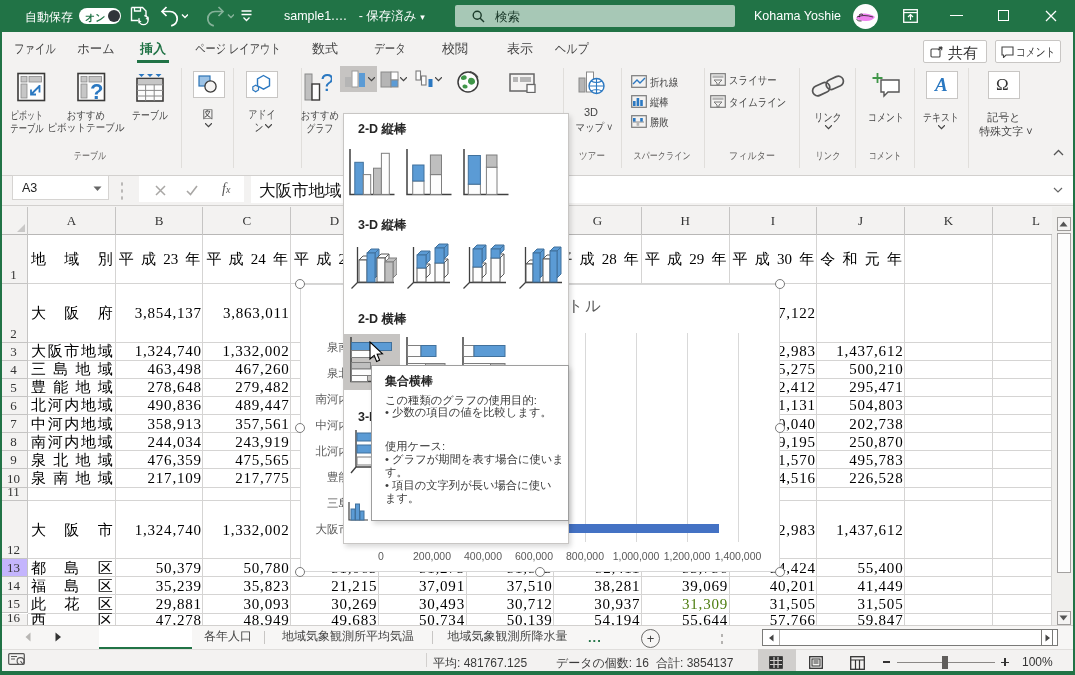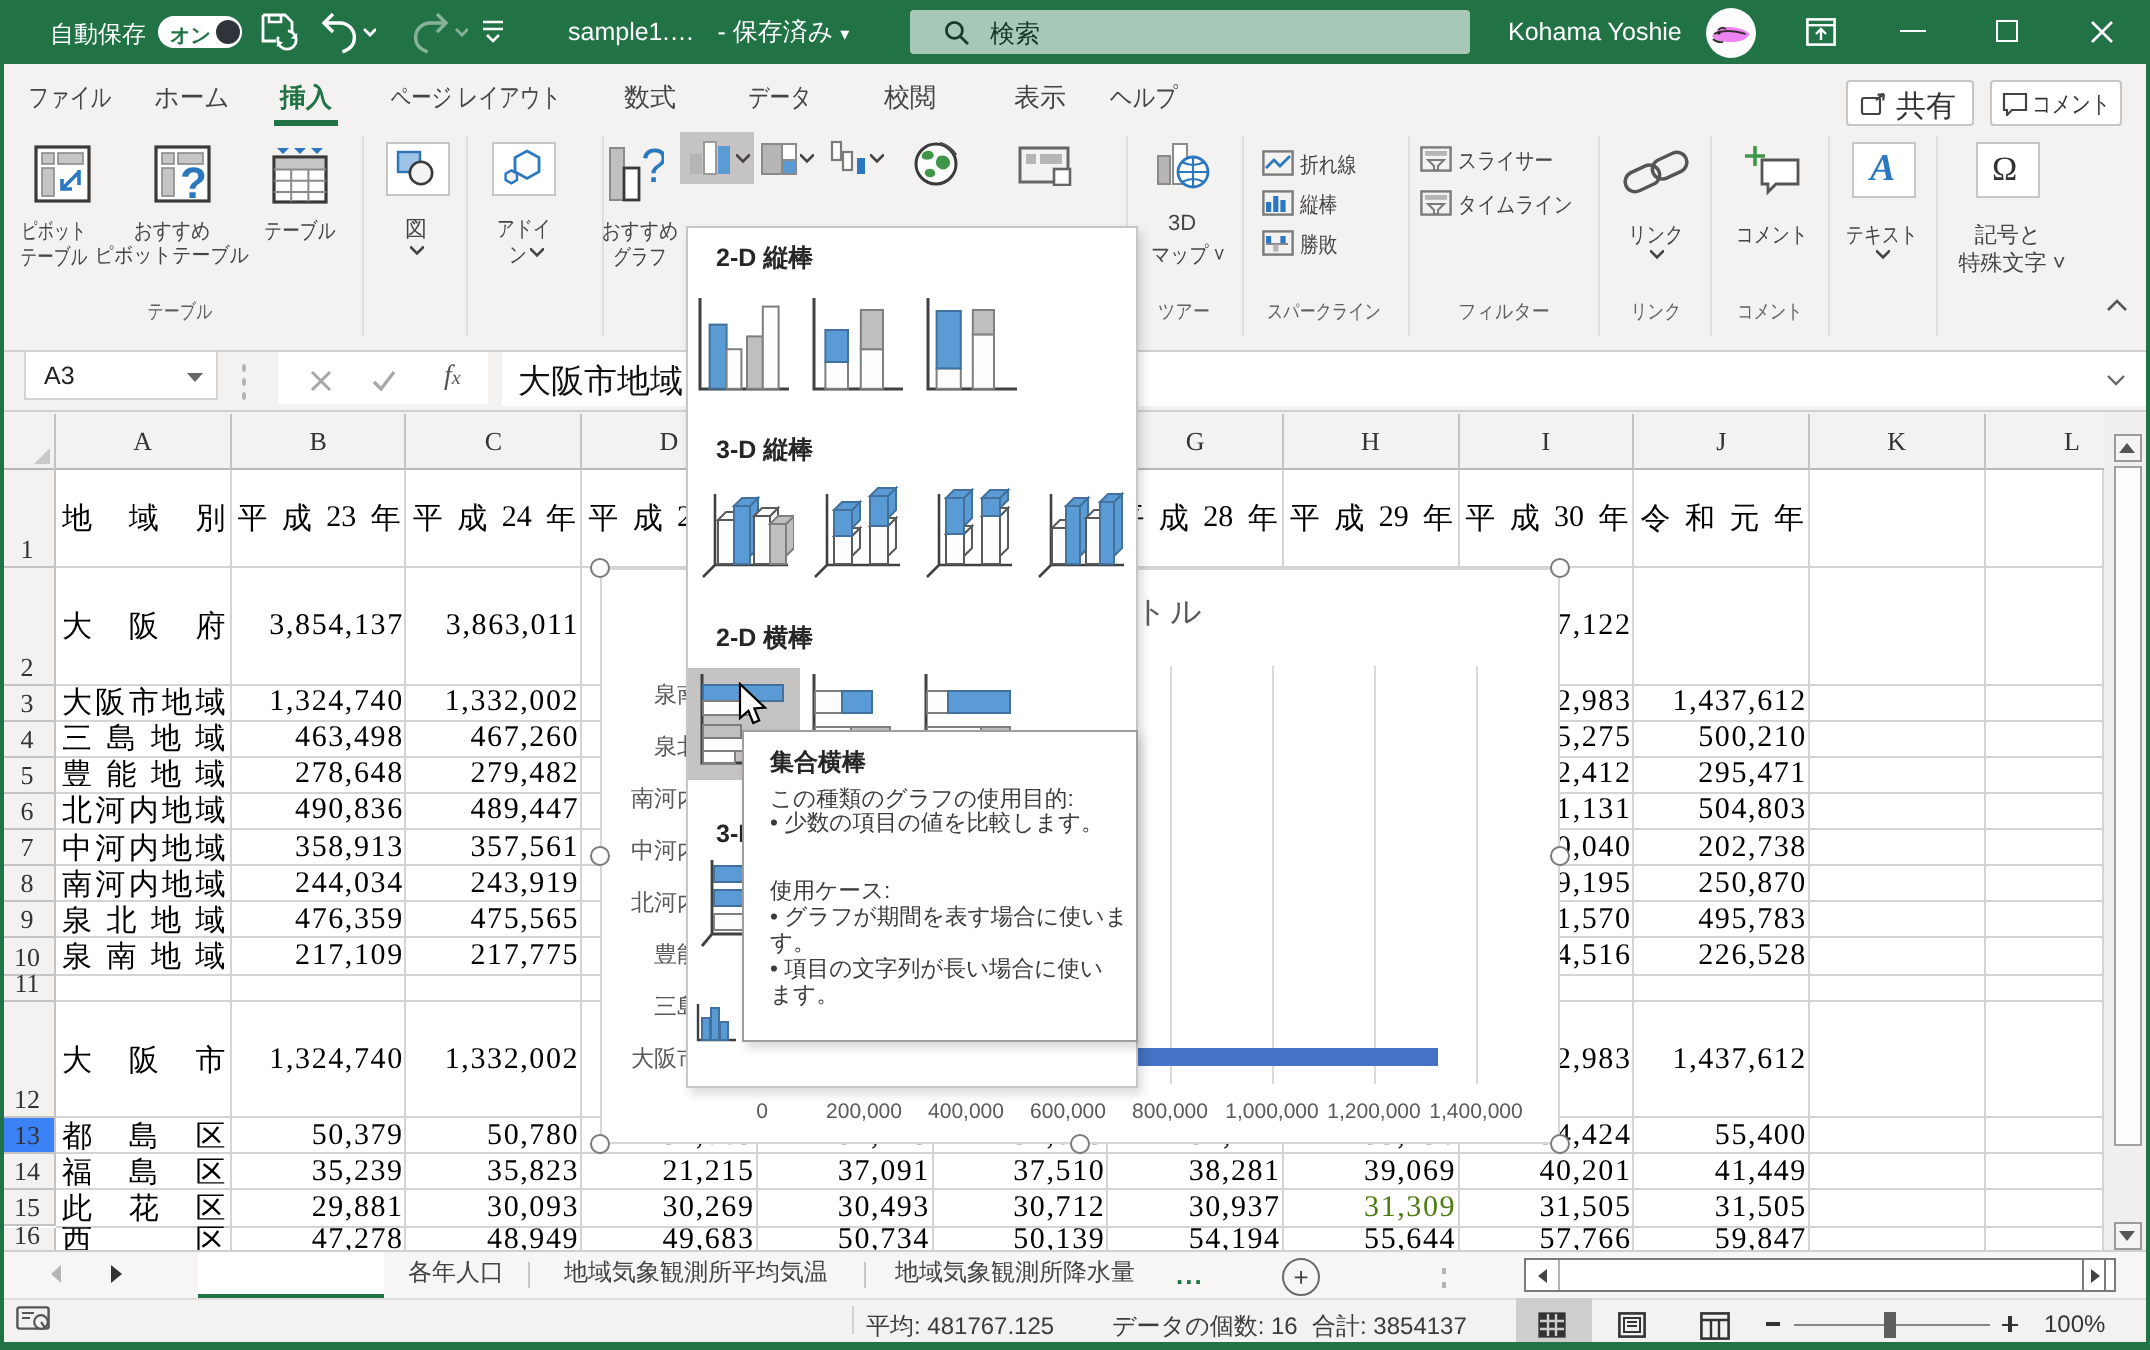--- a/index.html
+++ b/index.html
@@ -314,21 +314,21 @@
 <div class="ab serif" style="left:0;top:226.10000000000002px;width:28px;height:18.1px;background:#f3f2f1;border-right:1px solid #c5c4c3;border-bottom:1px solid #c5c4c3;font-size:13px;color:#333;display:flex;align-items:flex-end;justify-content:center;padding-bottom:1px;line-height:14px;">8</div>
 <div class="ab" style="left:28px;top:243.20000000000002px;width:1024.0px;height:1px;background:#d5d4d3;"></div>
 <div class="ab serif" style="left:0;top:244.2px;width:28px;height:18.2px;background:#f3f2f1;border-right:1px solid #c5c4c3;border-bottom:1px solid #c5c4c3;font-size:13px;color:#333;display:flex;align-items:flex-end;justify-content:center;padding-bottom:1px;line-height:14px;">9</div>
 <div class="ab" style="left:28px;top:261.4px;width:1024.0px;height:1px;background:#d5d4d3;"></div>
 <div class="ab serif" style="left:0;top:262.4px;width:28px;height:18.8px;background:#f3f2f1;border-right:1px solid #c5c4c3;border-bottom:1px solid #c5c4c3;font-size:13px;color:#333;display:flex;align-items:flex-end;justify-content:center;padding-bottom:1px;line-height:14px;">10</div>
 <div class="ab" style="left:28px;top:280.2px;width:1024.0px;height:1px;background:#d5d4d3;"></div>
 <div class="ab serif" style="left:0;top:281.2px;width:28px;height:13.2px;background:#f3f2f1;border-right:1px solid #c5c4c3;border-bottom:1px solid #c5c4c3;font-size:13px;color:#333;display:flex;align-items:flex-end;justify-content:center;padding-bottom:1px;line-height:14px;">11</div>
 <div class="ab" style="left:28px;top:293.4px;width:1024.0px;height:1px;background:#d5d4d3;"></div>
 <div class="ab serif" style="left:0;top:294.4px;width:28px;height:57.8px;background:#f3f2f1;border-right:1px solid #c5c4c3;border-bottom:1px solid #c5c4c3;font-size:13px;color:#333;display:flex;align-items:flex-end;justify-content:center;padding-bottom:1px;line-height:14px;">12</div>
 <div class="ab" style="left:28px;top:351.2px;width:1024.0px;height:1px;background:#d5d4d3;"></div>
-<div class="ab serif" style="left:0;top:352.20000000000005px;width:28px;height:18.1px;background:#3b82f6;border-right:1px solid #c5c4c3;border-bottom:1px solid #c5c4c3;font-size:13px;color:#333;display:flex;align-items:flex-end;justify-content:center;padding-bottom:1px;line-height:14px;">13</div>
+<div class="ab serif" style="left:0;top:352.20000000000005px;width:28px;height:18.1px;background:#c4b5fd;border-right:1px solid #c5c4c3;border-bottom:1px solid #c5c4c3;font-size:13px;color:#333;display:flex;align-items:flex-end;justify-content:center;padding-bottom:1px;line-height:14px;">13</div>
 <div class="ab" style="left:28px;top:369.30000000000007px;width:1024.0px;height:1px;background:#d5d4d3;"></div>
 <div class="ab serif" style="left:0;top:370.29999999999995px;width:28px;height:18.1px;background:#f3f2f1;border-right:1px solid #c5c4c3;border-bottom:1px solid #c5c4c3;font-size:13px;color:#333;display:flex;align-items:flex-end;justify-content:center;padding-bottom:1px;line-height:14px;">14</div>
 <div class="ab" style="left:28px;top:387.4px;width:1024.0px;height:1px;background:#d5d4d3;"></div>
 <div class="ab serif" style="left:0;top:388.4px;width:28px;height:18.1px;background:#f3f2f1;border-right:1px solid #c5c4c3;border-bottom:1px solid #c5c4c3;font-size:13px;color:#333;display:flex;align-items:flex-end;justify-content:center;padding-bottom:1px;line-height:14px;">15</div>
 <div class="ab" style="left:28px;top:405.5px;width:1024.0px;height:1px;background:#d5d4d3;"></div>
 <div class="ab serif" style="left:0;top:406.5px;width:28px;height:13px;background:#f3f2f1;border-right:1px solid #c5c4c3;border-bottom:1px solid #c5c4c3;font-size:13px;color:#333;display:flex;align-items:flex-end;justify-content:center;padding-bottom:1px;line-height:14px;">16</div>
 
 <div class="ab" style="left:114.7px;top:28px;width:1px;height:390px;background:#d5d4d3;"></div>
 <div class="ab" style="left:202.4px;top:28px;width:1px;height:390px;background:#d5d4d3;"></div>
 <div class="ab" style="left:290.1px;top:28px;width:1px;height:390px;background:#d5d4d3;"></div>

